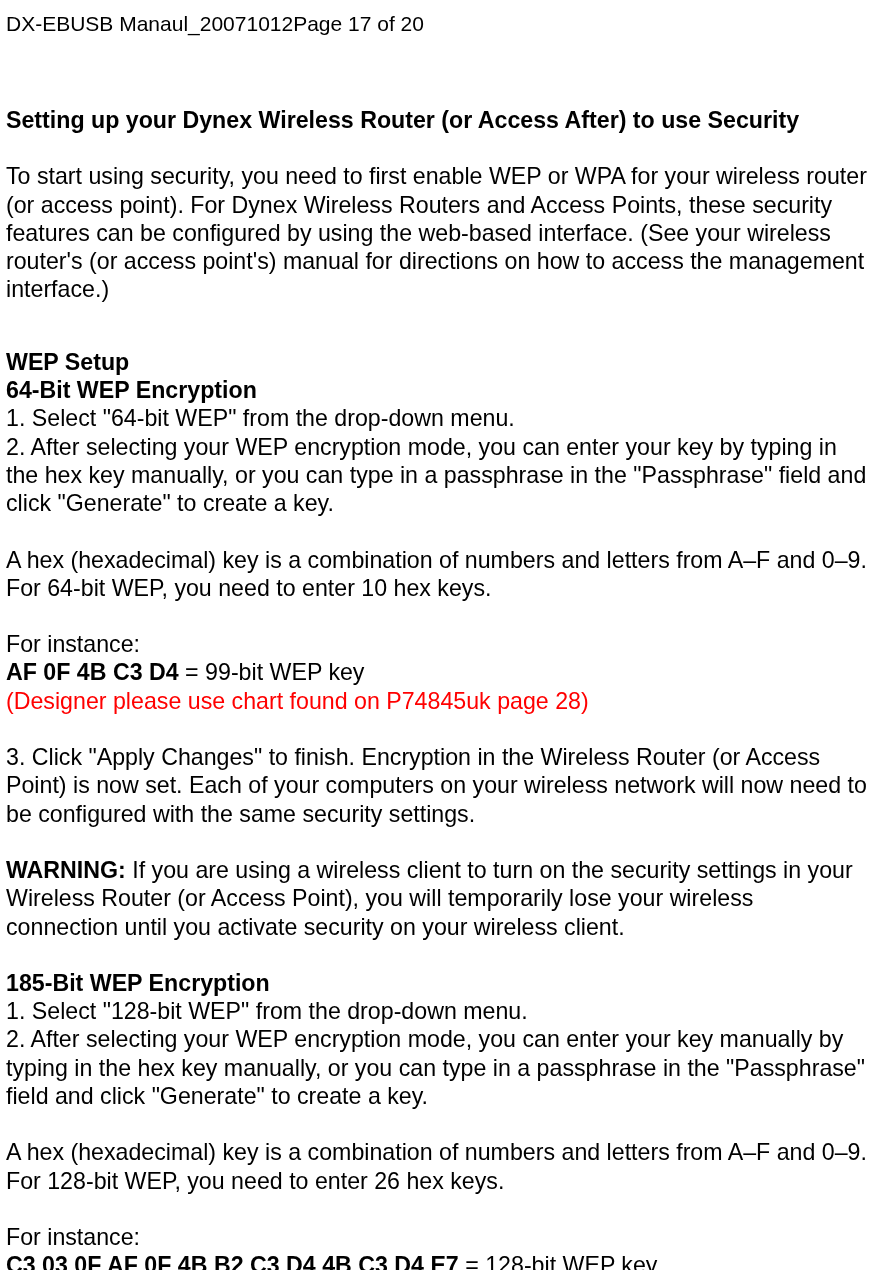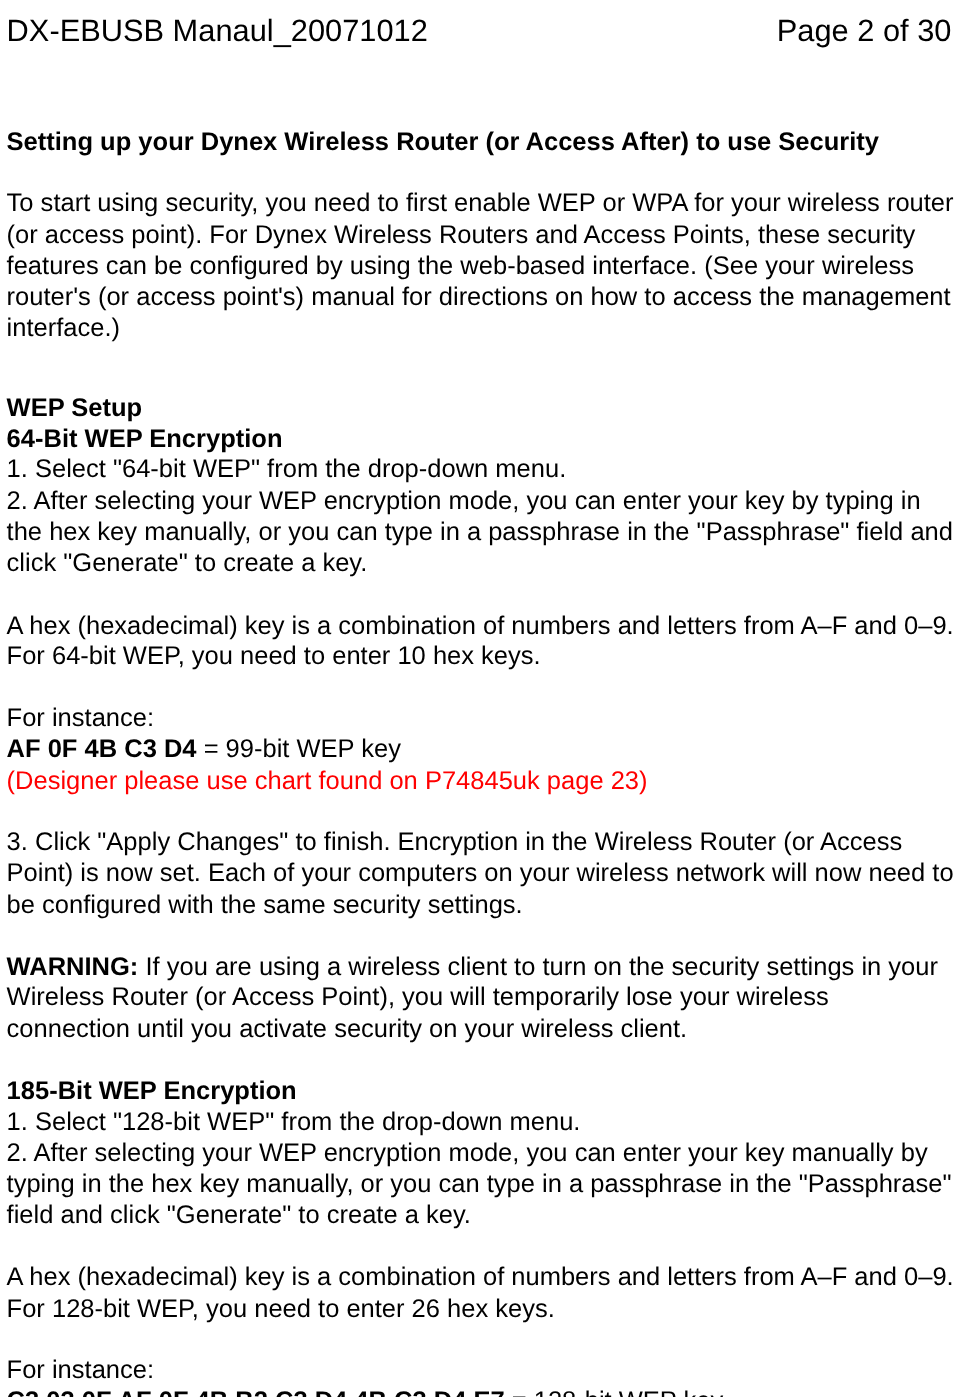--- a/index.html
+++ b/index.html
@@ -15,22 +15,21 @@
       color: #000000;
     }
     .page {
       width: 875px;
       height: 1270px;
       padding: 12px 6px 12px 6px;
       position: relative;
     }
     .header {
       display: flex;
-      justify-content: space-between;
-      font-size: 28px;
+      font-size: 21px;
       margin-bottom: 70px;
       padding-right: 4px;
     }
     .content {
       font-size: 23.2px;
       line-height: 1.22;
     }
     .bold {
       font-weight: bold;
     }
@@ -50,21 +49,21 @@
       margin: 0;
     }
   </style>
 </head>
 <body>
 
 <div class="page">
 
   <div class="header">
     <span>DX-EBUSB Manaul_20071012</span>
-    <span>Page 2 of 30</span>
+    <span>Page 17 of 20</span>
   </div>
 
   <div class="content">
 
     <p class="bold">Setting up your Dynex Wireless Router (or Access After) to use Security</p>
     <div class="gap"></div>
     <p>To start using security, you need to first enable WEP or WPA for your wireless router (or access point). For Dynex Wireless Routers and Access Points, these security features can be configured by using the web-based interface. (See your wireless router's (or access point's) manual for directions on how to access the management interface.)</p>
 
     <div class="gap-large"></div>
 
@@ -74,21 +73,21 @@
     <p>2. After selecting your WEP encryption mode, you can enter your key by typing in the hex key manually, or you can type in a passphrase in the "Passphrase" field and click "Generate" to create a key.</p>
 
     <div class="gap-small"></div>
 
     <p>A hex (hexadecimal) key is a combination of numbers and letters from A–F and 0–9. For 64-bit WEP, you need to enter 10 hex keys.</p>
 
     <div class="gap-small"></div>
 
     <p>For instance:</p>
     <p><span class="bold">AF 0F 4B C3 D4</span><span> = 99-bit WEP key</span></p>
-    <p class="red">(Designer please use chart found on P74845uk page 23)</p>
+    <p class="red">(Designer please use chart found on P74845uk page 28)</p>
 
     <div class="gap-small"></div>
 
     <p>3. Click "Apply Changes" to finish. Encryption in the Wireless Router (or Access Point) is now set. Each of your computers on your wireless network will now need to be configured with the same security settings.</p>
 
     <div class="gap-small"></div>
 
     <p><span class="bold">WARNING:</span><span> If you are using a wireless client to turn on the security settings in your Wireless Router (or Access Point), you will temporarily lose your wireless connection until you activate security on your wireless client.</span></p>
 
     <div class="gap-small"></div>

